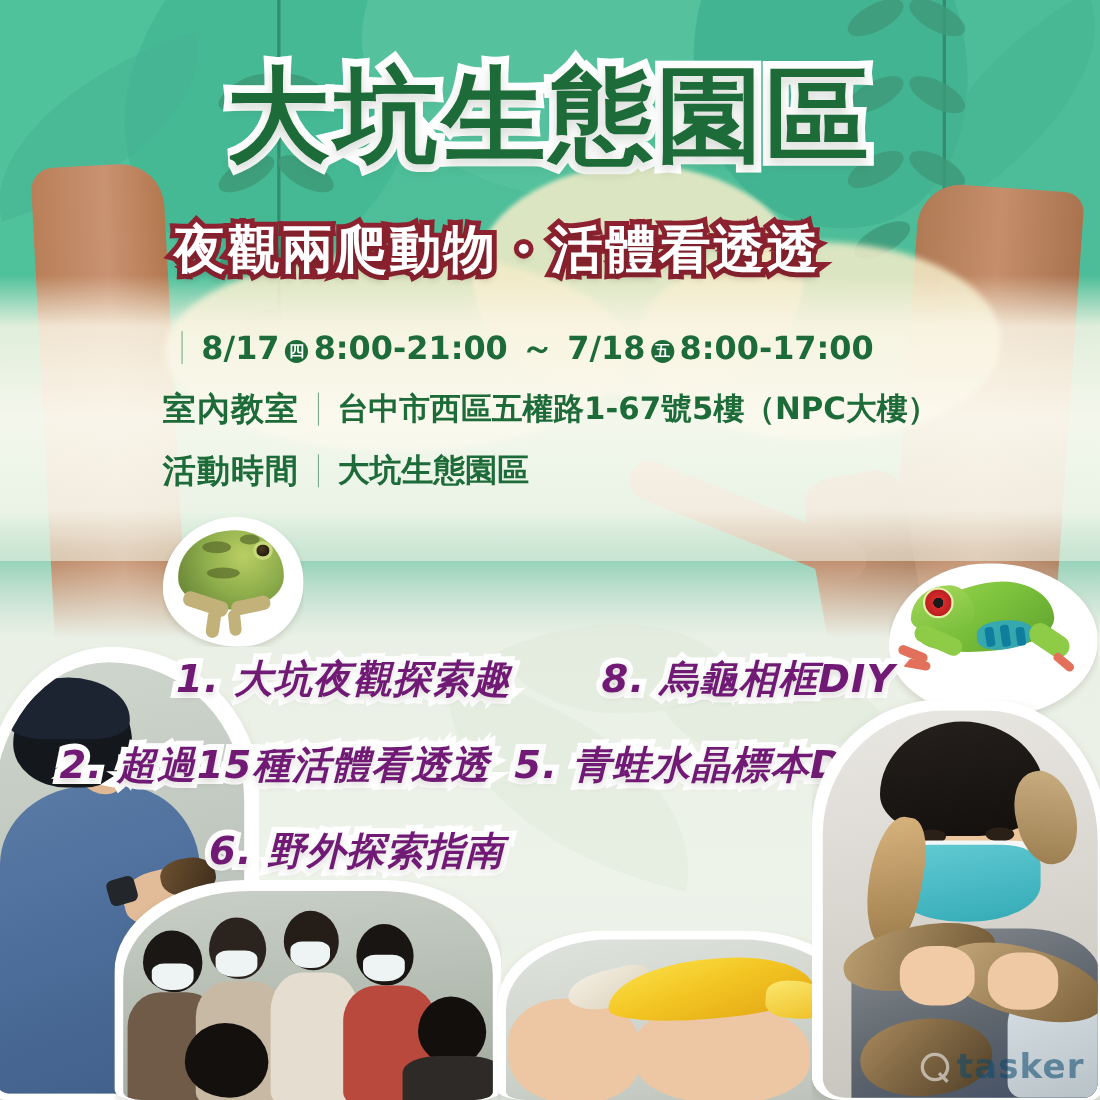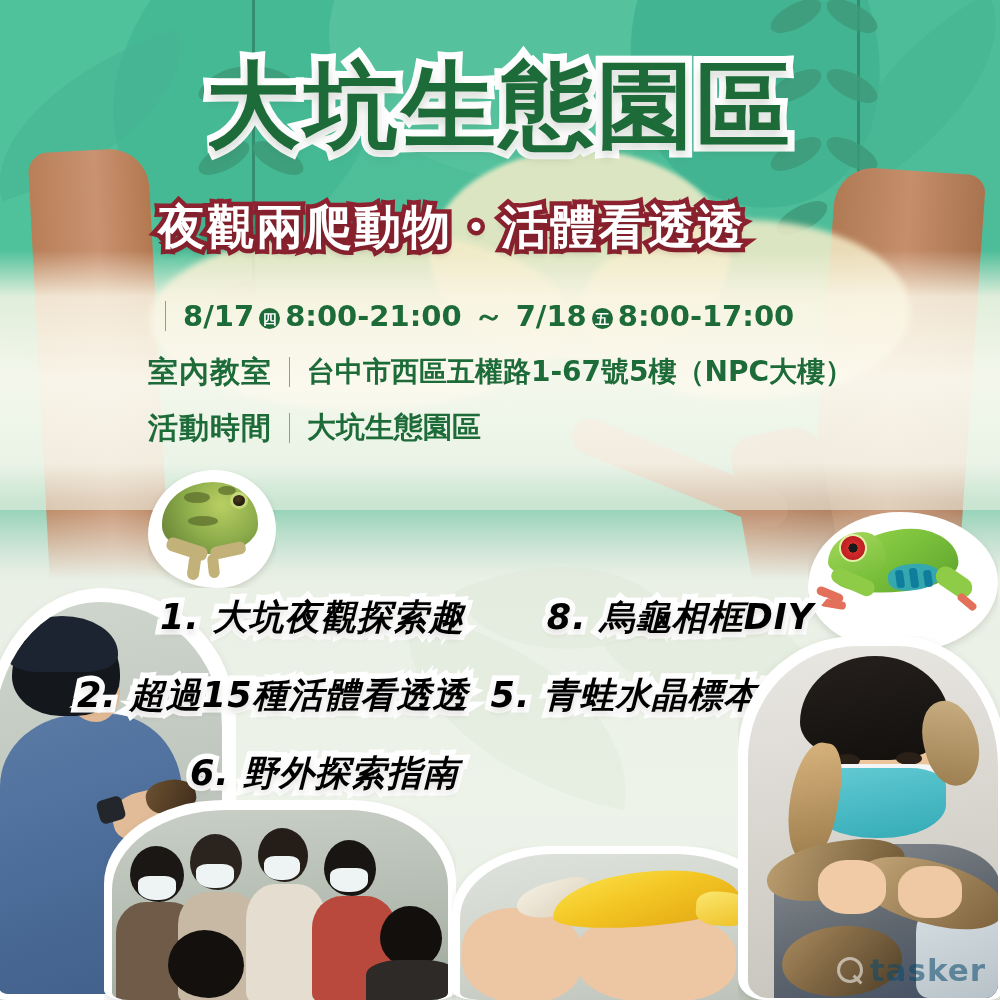--- a/index.html
+++ b/index.html
@@ -144,26 +144,26 @@
   .pill-text {
     font-family: "DejaVu Sans", "Liberation Sans", sans-serif;
     color: #ffffff; font-size: 39px; font-weight: 700; letter-spacing: 3px;
     text-shadow: 1px 2px 2px rgba(0,0,0,.25);
   }
 
   
   .acts { position: absolute; left: 0; top: 578px; width: 1000px; }
   .act-row { display: flex; align-items: center; height: 78px; }
   .act-row.r1 { padding-left: 160px; }
-  .act-row.r2 { padding-left: 77px; }
+  .act-row.r2 { padding-left: 54px; }
   .act-row.r3 { padding-left: 160px; }
   .act {
     font-family: "DejaVu Sans", "Liberation Sans", sans-serif;
     font-size: 35px; font-weight: 700; font-style: italic;
-    color: #000000; letter-spacing: 1px; white-space: nowrap;
+    color: #701a75; letter-spacing: 1px; white-space: nowrap;
     -webkit-text-stroke: 11px #ffffff;
     paint-order: stroke fill;
     text-shadow: 0 4px 6px rgba(80,70,60,.20);
   }
   .act.gap-a { margin-left: 82px; }
   .act.gap-b { margin-left: 22px; }
   .act.gap-c { margin-left: 30px; }
 
   
   .cut { position: absolute; overflow: hidden; }

